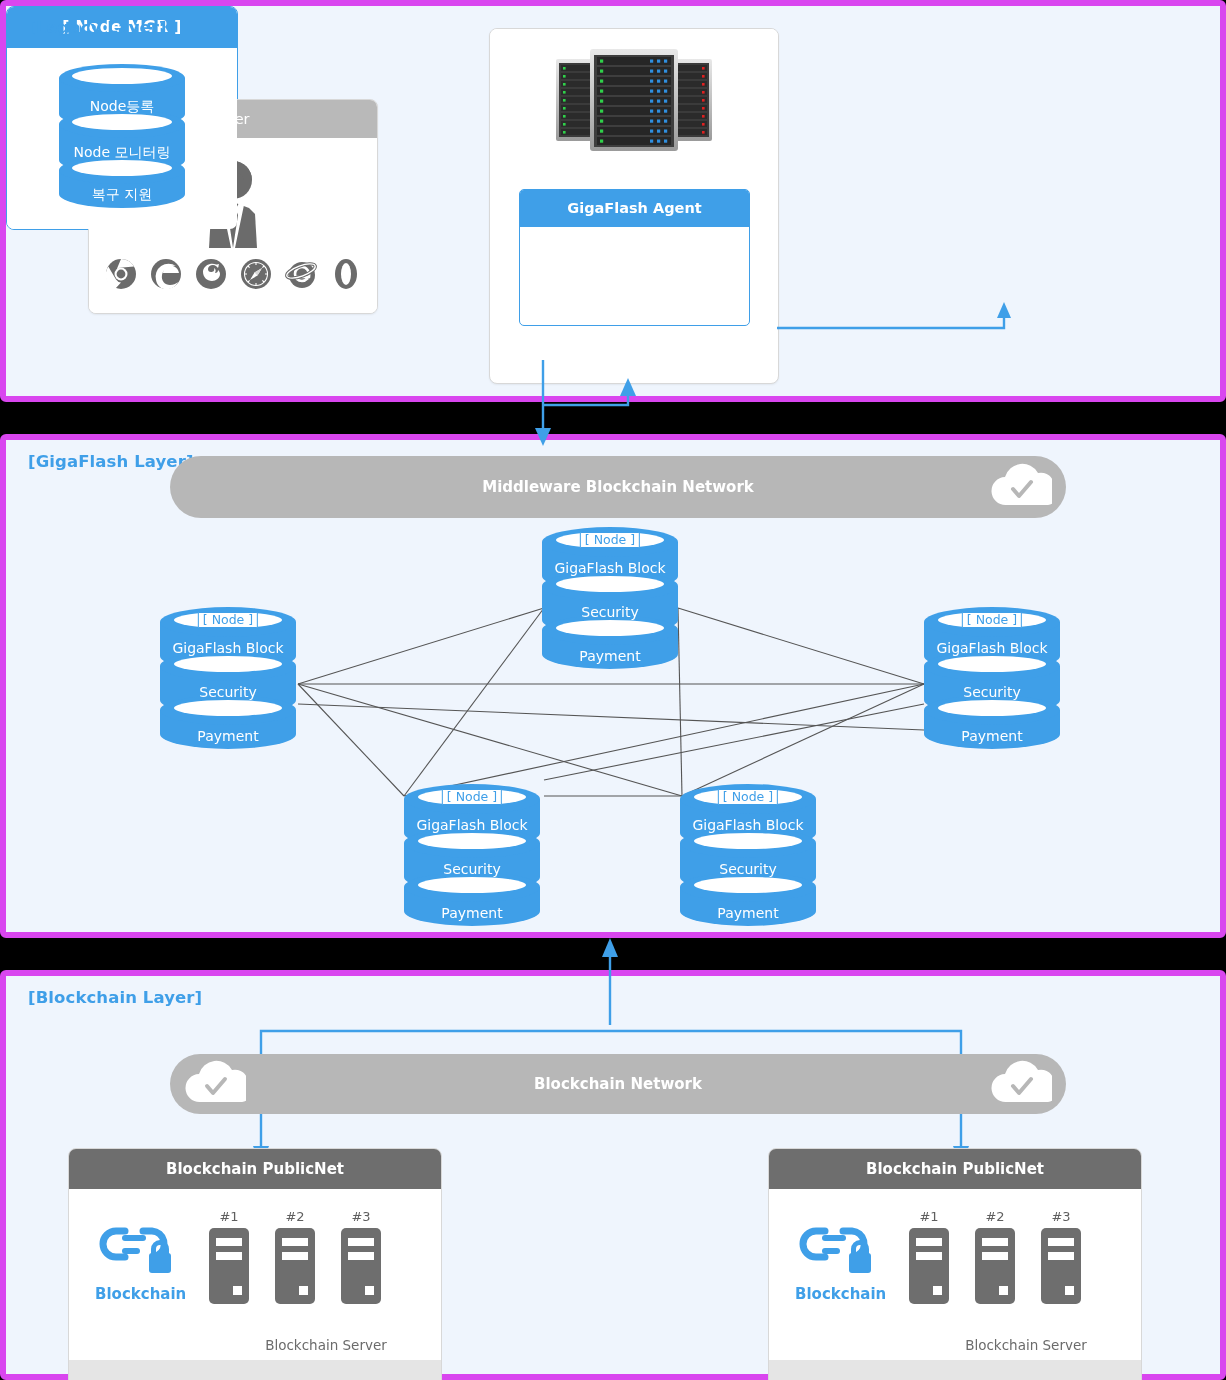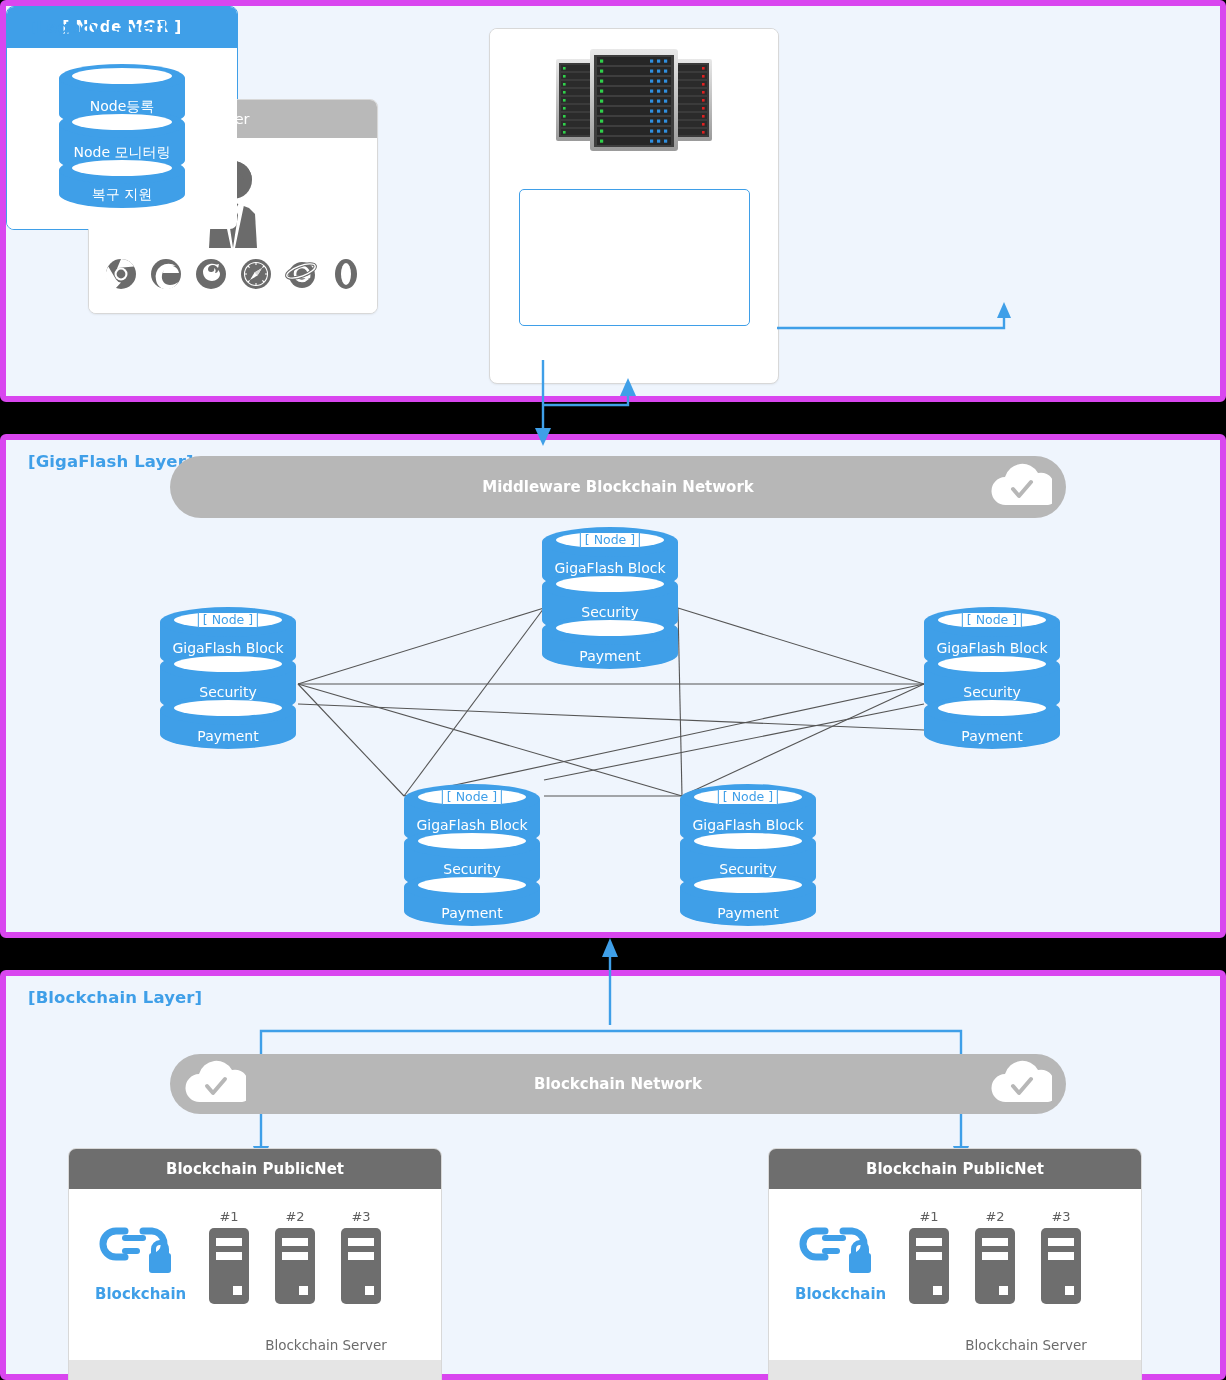--- a/index.html
+++ b/index.html
@@ -297,20 +297,21 @@
               <rect x="107" y="88.5" width="3.2" height="3.2"></rect>
               <rect x="114" y="88.5" width="3.2" height="3.2"></rect>
             <rect x="100" y="98.5" width="3.2" height="3.2"></rect>
               <rect x="107" y="98.5" width="3.2" height="3.2"></rect>
               <rect x="114" y="98.5" width="3.2" height="3.2"></rect>
           </g>
         </svg>
       </div>
 
       <div id="agent-card">
+        <div class="card-head">GigaFlash Agent</div>
       </div>
     </div>
   </div>
 
   <div id="node-mgr-card">
     <div class="card-head">[ Node MGR ]</div>
     <div class="card-body">
       <div class="mgr-cyl">
         <svg width="146" height="156" viewBox="0 0 146 156">
           <g fill="#3f9fe8">

